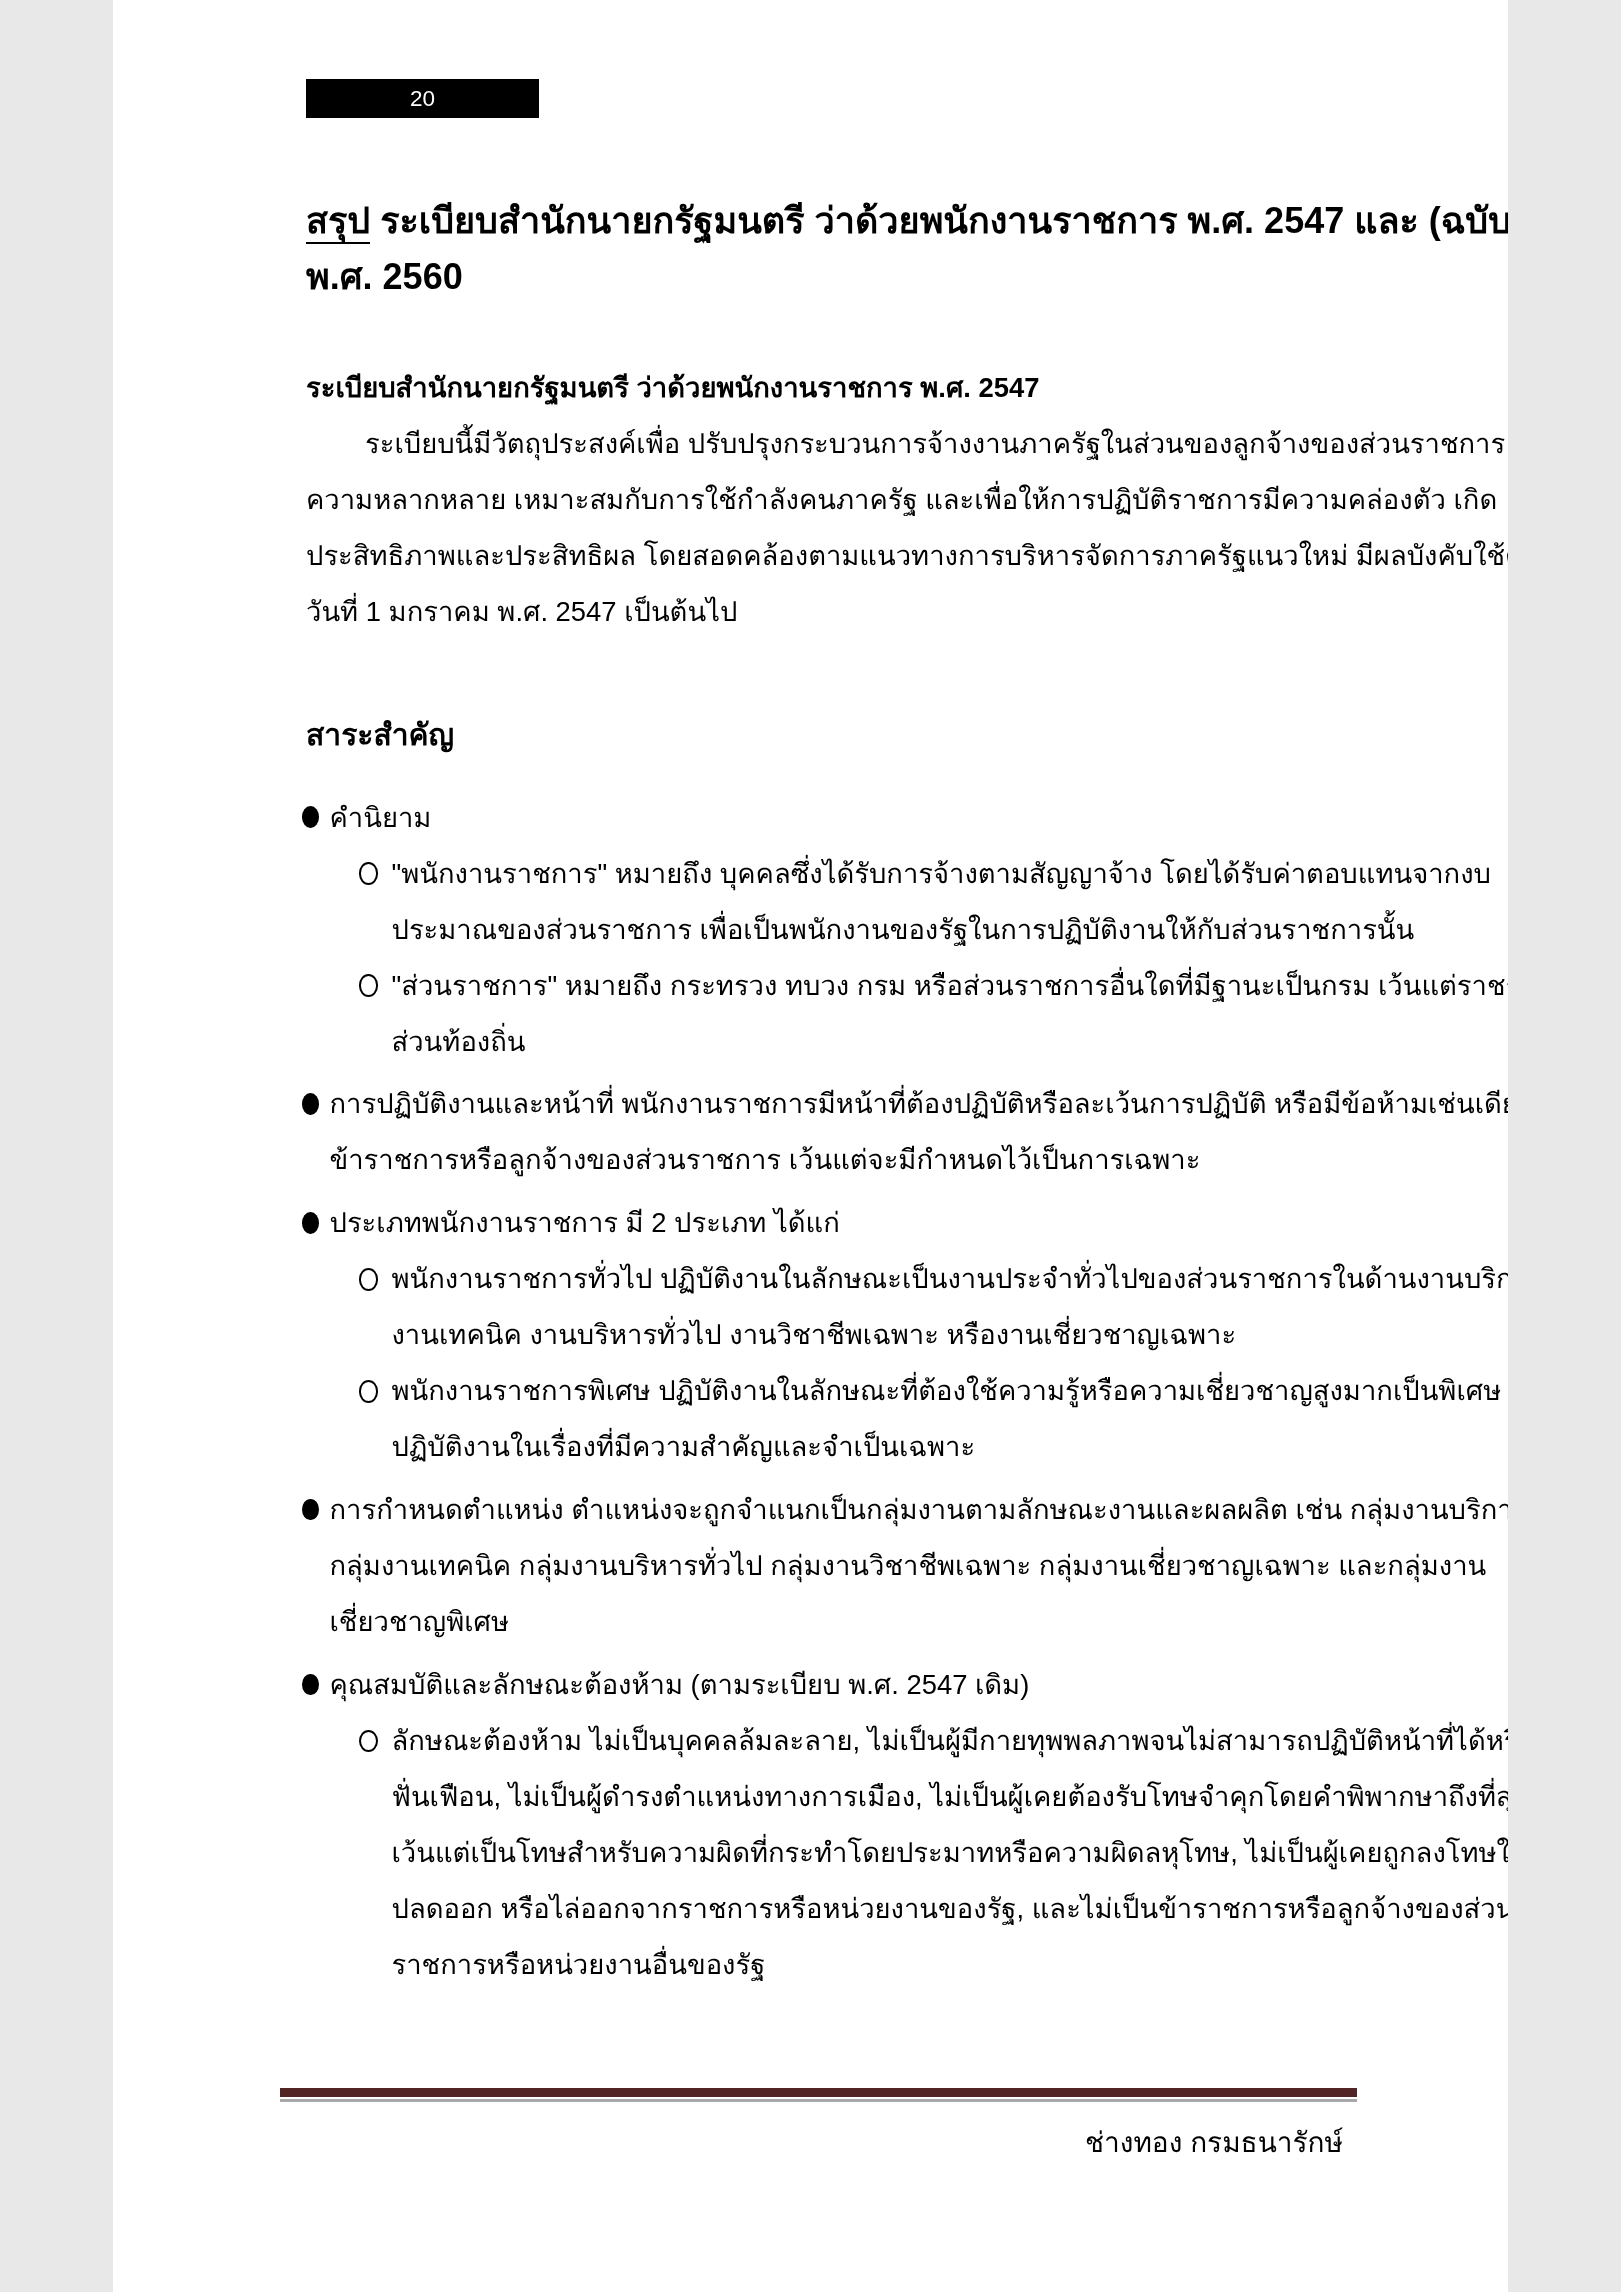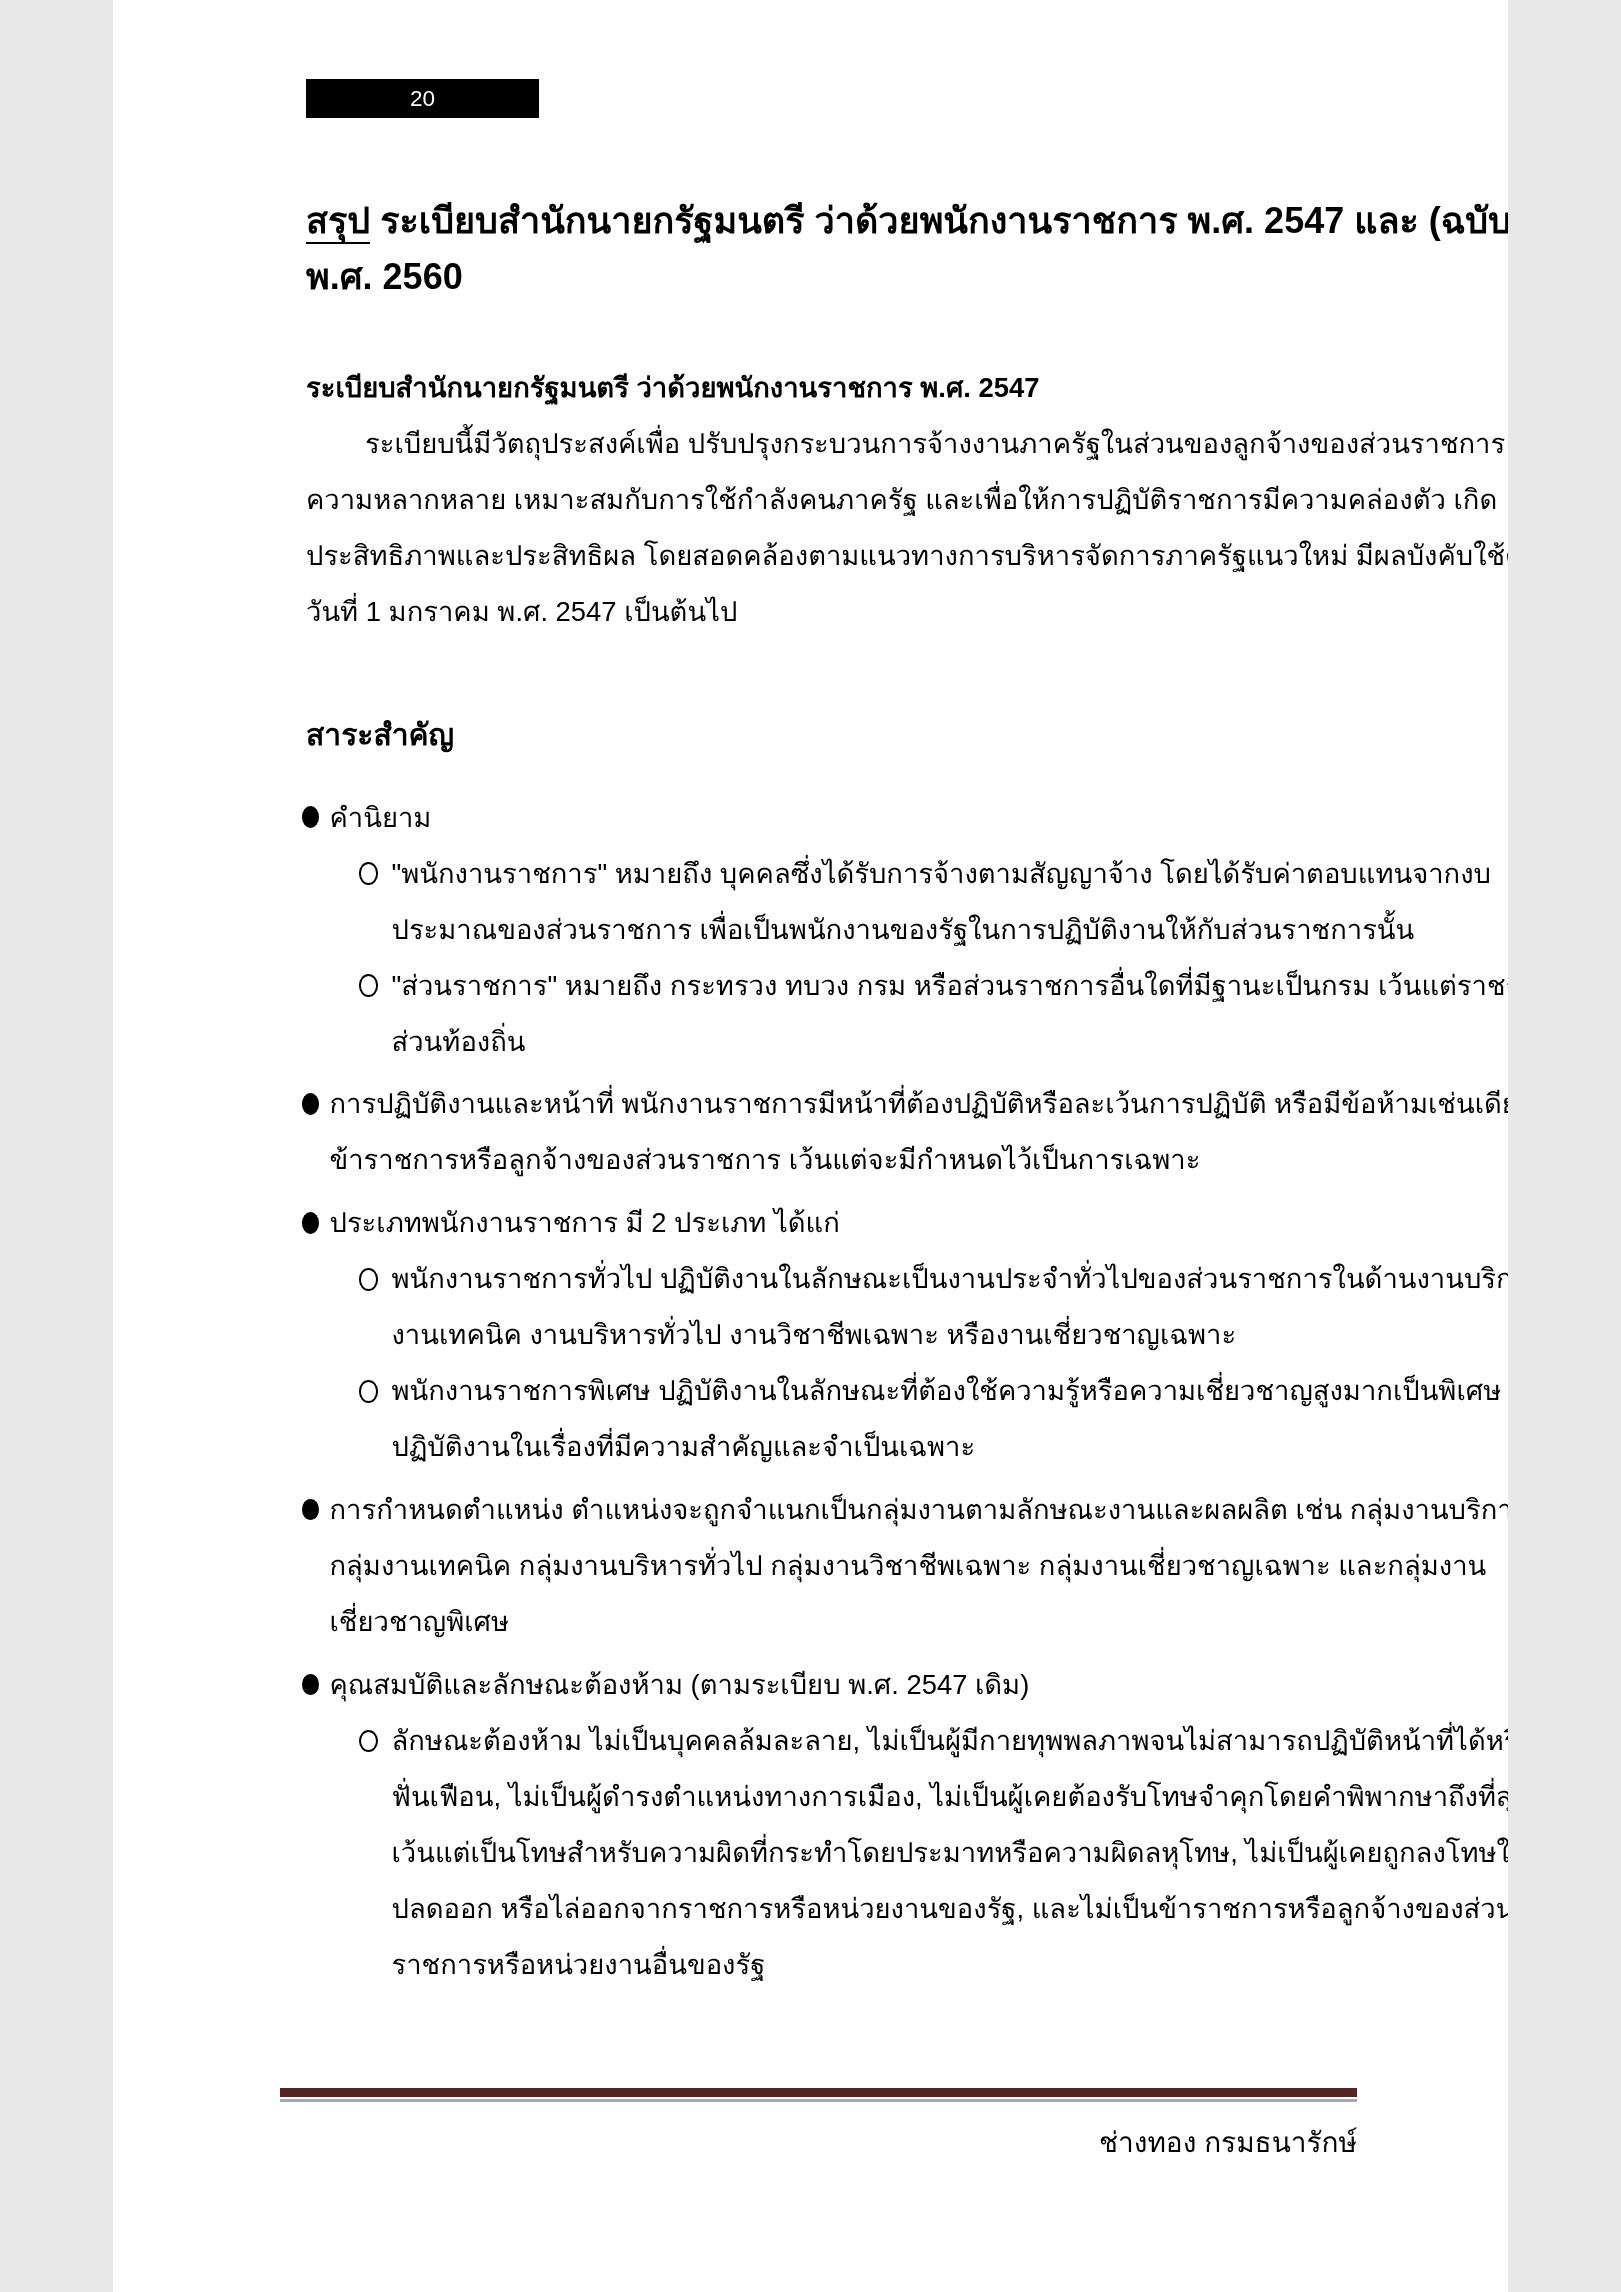--- a/index.html
+++ b/index.html
@@ -98,21 +98,21 @@
   }
   .footer-rule-thin {
     position: absolute;
     left: 167px; right: 151px;
     top: 2099px;
     height: 2.9px;
     background: #a8a8a8;
   }
   .footer-text {
     position: absolute;
-    right: 151px;
+    right: 165px;
     top: 2115px;
     font-size: 28px;
     line-height: 56px;
   }
 </style>
 </head>
 <body>
 
 <div class="page">
 

